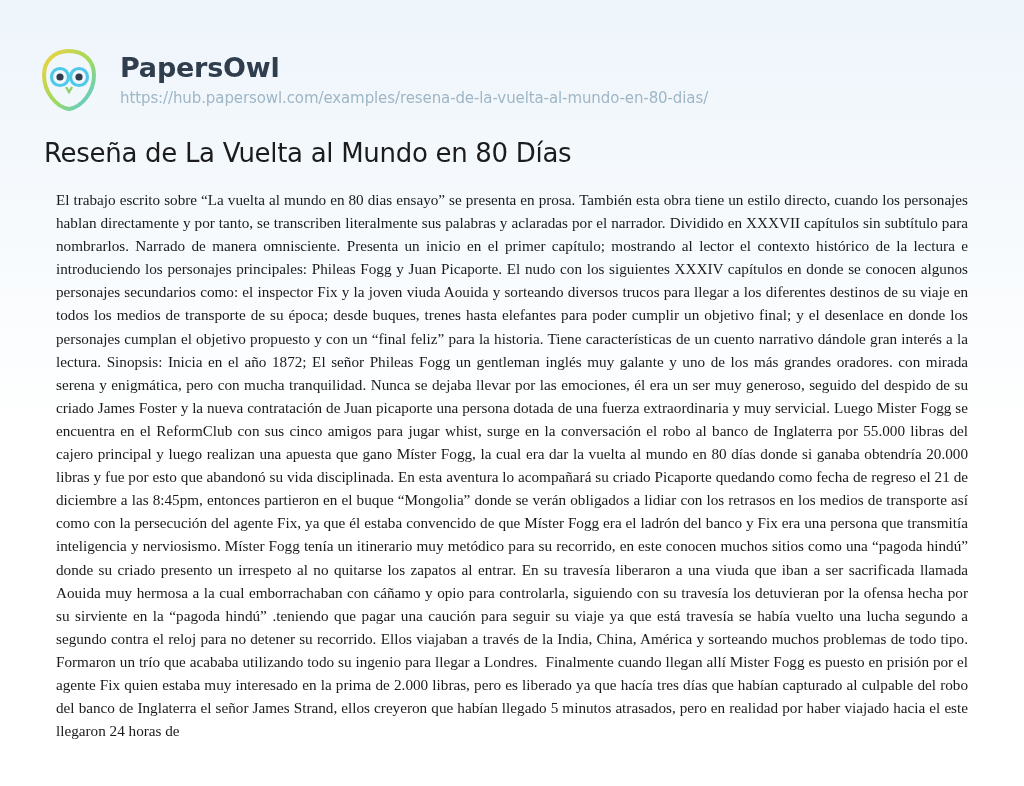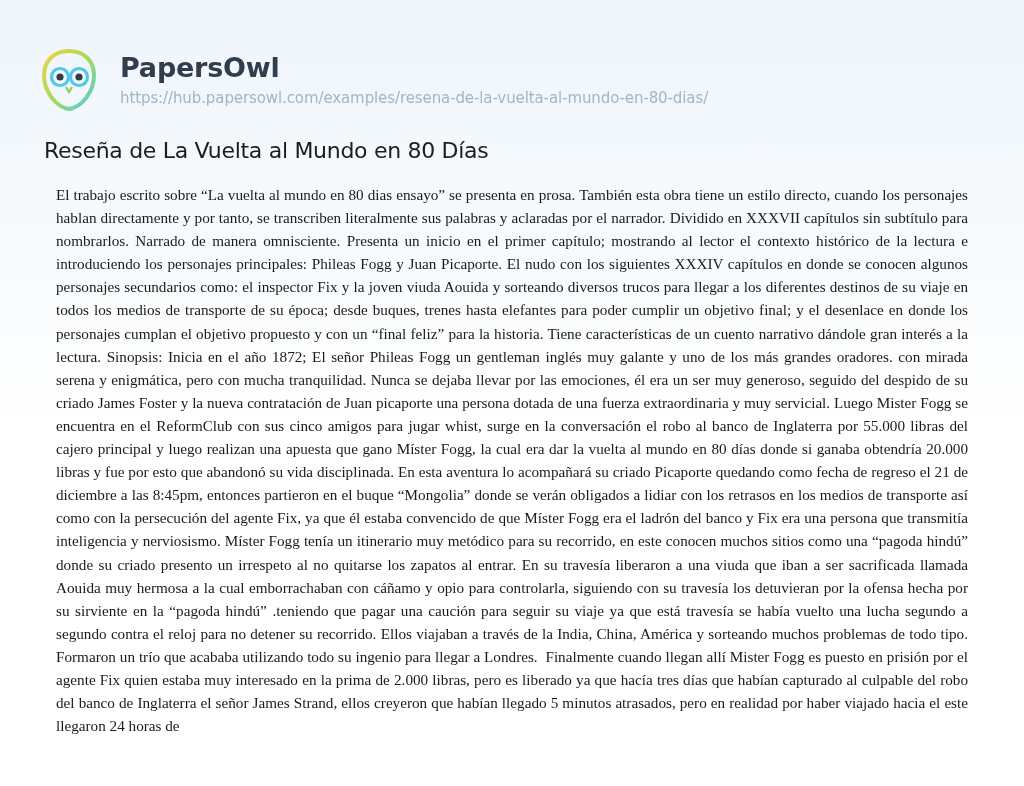--- a/index.html
+++ b/index.html
@@ -63,21 +63,21 @@
     letter-spacing: -0.1px;
   }
 
   
   .article {
     padding: 30px 44px 0 44px;
   }
 
   .doc-title {
     font-family: "DejaVu Sans", sans-serif;
-    font-size: 22px;
+    font-size: 26px;
     font-weight: normal;
     color: #1c1c1c;
     margin: 0 0 20px 0;
     letter-spacing: -0.3px;
   }
 
   .doc-body {
     font-family: "Liberation Serif", serif;
     font-size: 15.2px;
     line-height: 1.52;

